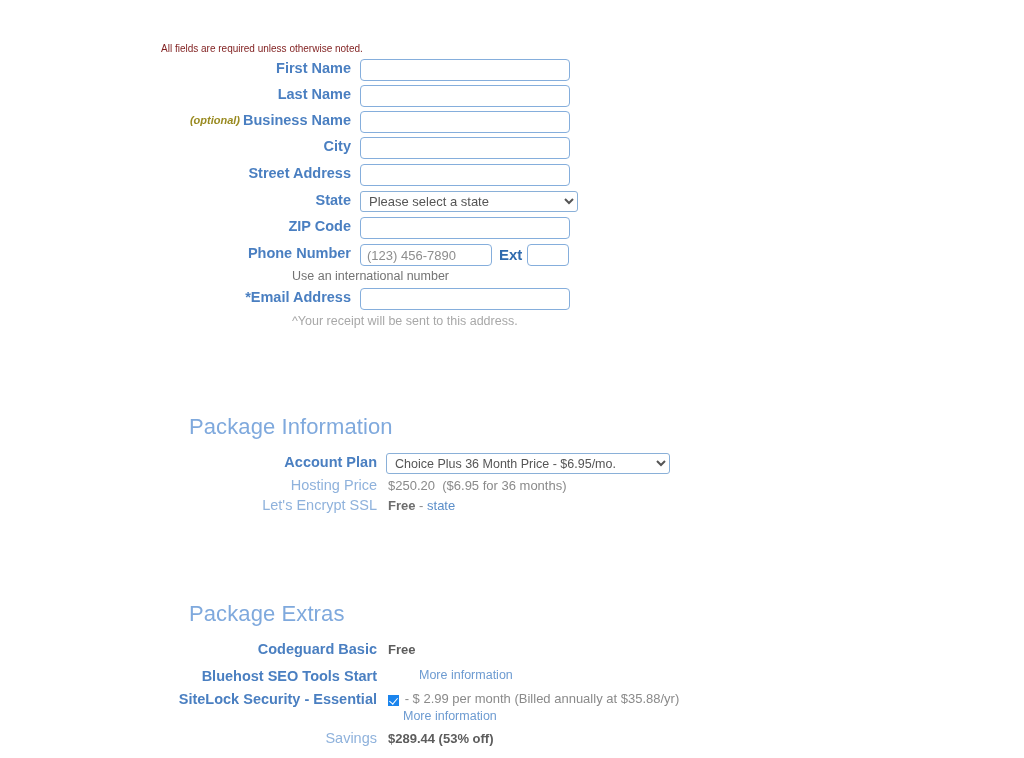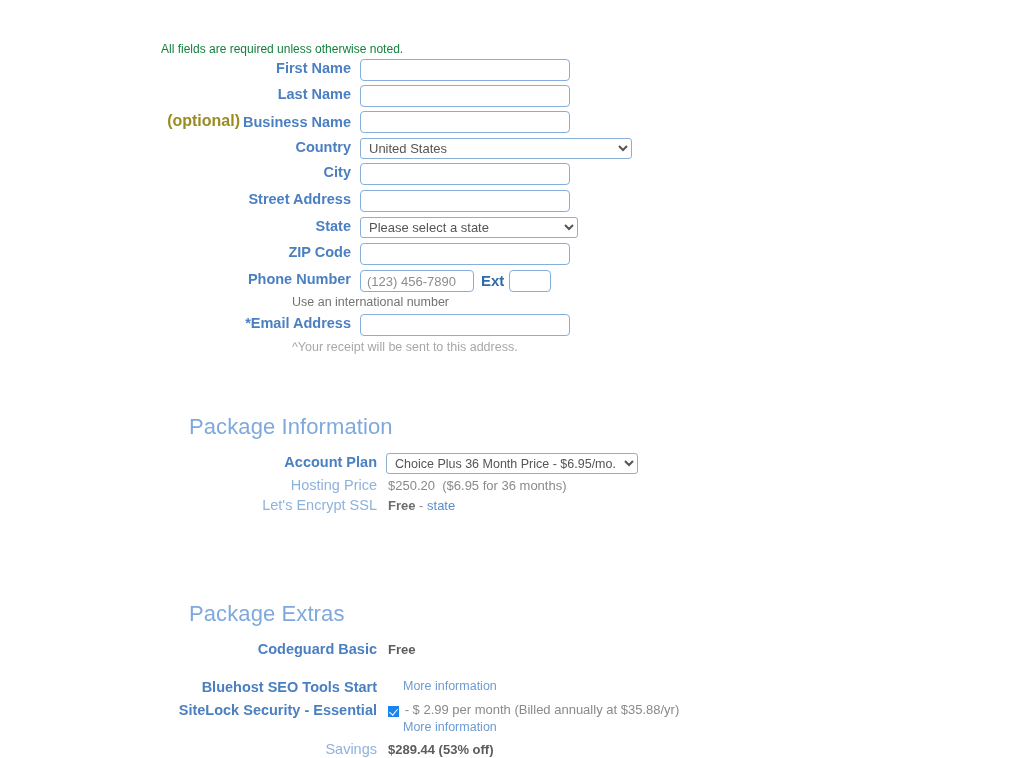--- a/index.html
+++ b/index.html
@@ -24,22 +24,22 @@
 
   
   .section-heading {
     color: #7fa9dd;
     font-weight: 400;
     font-size: 22px;
     letter-spacing: 0.1px;
     line-height: 26px;
   }
   .subtitle {
-    color: #15803d;
-    font-size: 12px;
+    color: #7f1d1d;
+    font-size: 10px;
     line-height: 16px;
   }
 
   
   .frow {
     display: flex;
     align-items: flex-start;
   }
   .flabel {
     width: 212px;
@@ -52,61 +52,62 @@
     line-height: 19px;
   }
   .flabel.light {
     color: #8fb2dc;
     font-weight: 400;
     font-size: 14.5px;
   }
   .optional {
     color: #9a8b22;
     font-weight: bold;
-    font-size: 16px;
+    font-size: 11px;
     margin-right: 3px;
     vertical-align: 1px;
+    font-style: italic;
   }
   .fctl {
     flex: 0 0 auto;
   }
 
   
   input.txt {
     box-sizing: border-box;
     height: 22px;
     border: 1px solid #85aedc;
     border-radius: 4px;
     background: #ffffff;
     font-family: "Liberation Sans", sans-serif;
     font-size: 13px;
     color: #666;
     padding: 0 6px;
     outline: none;
   }
   input.txt::placeholder { color: #8d8d8d; opacity: 1; }
   input.w-main { width: 210px; }
-  input.w-phone { width: 114px; }
+  input.w-phone { width: 132px; }
   input.w-ext   { width: 42px; }
 
   select.sel {
     box-sizing: border-box;
     height: 21px;
     border: 1px solid #8ab0d8;
     border-radius: 3px;
     background: #ffffff;
     font-family: "Liberation Sans", sans-serif;
     font-size: 13px;
     color: #555;
     padding: 0 2px 0 4px;
     outline: none;
   }
   select.w-country { width: 272px; }
   select.w-state   { width: 218px; }
-  select.w-plan    { width: 252px; font-size: 12.5px; }
+  select.w-plan    { width: 284px; font-size: 12.5px; }
 
   .ext-label {
     color: #2f6aad;
     font-weight: bold;
     font-size: 15px;
     margin: 0 5px 0 7px;
     line-height: 22px;
   }
 
   .hint {
@@ -214,28 +215,20 @@
       </div>
     </div>
 
     <div class="frow">
       <div class="flabel"><span class="optional">(optional)</span><span>Business Name</span></div>
       <div class="fctl">
         <input class="txt w-main" type="text" placeholder="" style="">
       </div>
     </div>
 
-    <div class="frow" style="margin-top:5px;">
-      <div class="flabel">Country</div>
-      <div class="fctl">
-        <select class="sel w-country">
-          <option>United States</option>
-        </select>
-      </div>
-    </div>
 
     <div class="frow">
       <div class="flabel">City</div>
       <div class="fctl">
         <input class="txt w-main" type="text" placeholder="" style="">
       </div>
     </div>
 
     <div class="frow" style="margin-top:5px;">
       <div class="flabel">Street Address</div>
@@ -317,21 +310,21 @@
 
   <div id="extras-form">
 
     <div class="frow">
       <div class="flabel">Codeguard Basic</div>
       <div class="fctl" style="padding-left:2px;">
         <div class="value free">Free</div>
       </div>
     </div>
 
-    <div class="frow" style="margin-top:19px;">
+    <div class="frow" style="margin-top:8px;gap:16px;">
       <div class="flabel" style="line-height:18px;">Bluehost SEO Tools Start</div>
       <div class="fctl" style="padding-left:2px;">
         <span class="more-info">More information</span>
       </div>
     </div>
 
     <div class="frow" style="margin-top:5px;">
       <div class="flabel" style="line-height:18px;">SiteLock Security - Essential</div>
       <div class="fctl" style="padding-left:2px;">
         <div class="extra-line">

